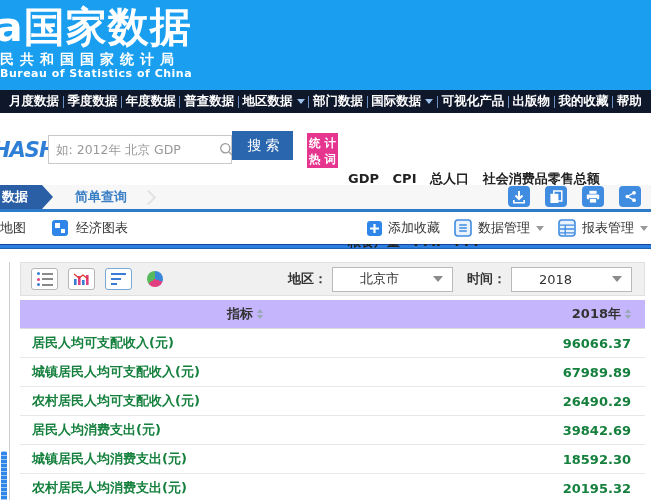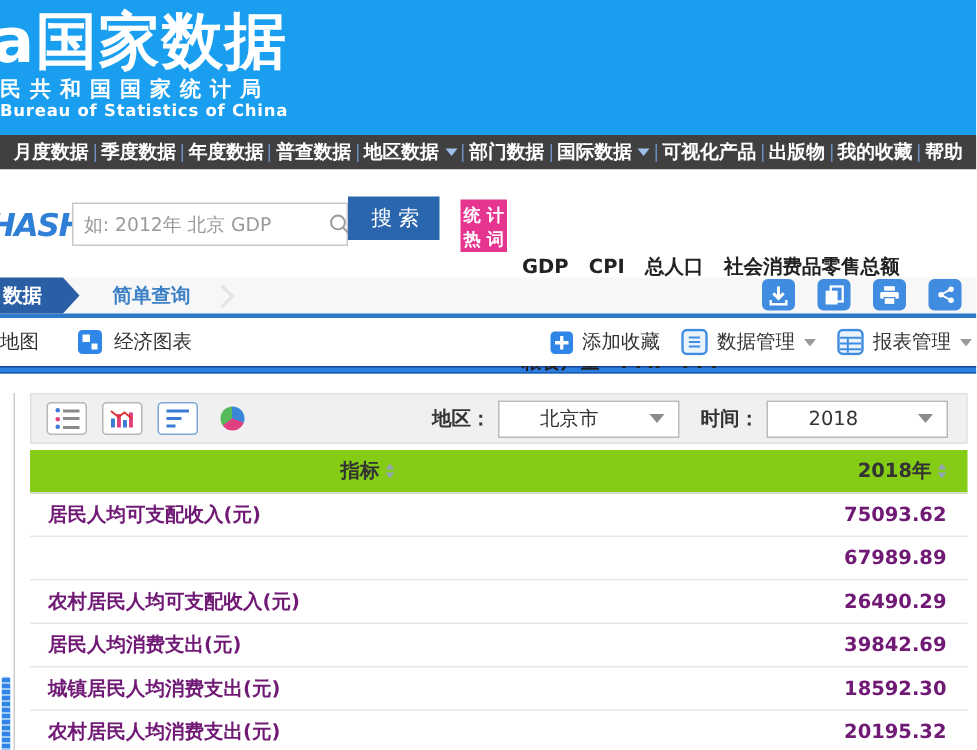--- a/index.html
+++ b/index.html
@@ -6,21 +6,21 @@
   body { background:#fff; font-family:"DejaVu Sans","Liberation Sans",sans-serif; }
   .screen { position:relative; width:651px; height:500px; overflow:hidden; background:#fff; }
 
   
   .banner { position:relative; height:90px; background:#1a9ff0; overflow:hidden; color:#fff; }
   .logo { position:absolute; left:-5px; top:0px; font-size:41px; font-weight:bold; letter-spacing:1px; }
   .sub-cn { position:absolute; left:0px; top:51px; font-size:14px; font-weight:bold; letter-spacing:6px; white-space:nowrap; }
   .sub-en { position:absolute; left:0px; top:67px; font-size:11px; font-weight:bold; letter-spacing:.5px; white-space:nowrap; }
 
   
-  .mainnav { height:23px; background:#404040; display:flex; align-items:center; justify-content:space-between; padding:0 9px; }
+  .mainnav { height:23px; background:#0f172a; display:flex; align-items:center; justify-content:space-between; padding:0 9px; }
   .nav-item { color:#fff; font-size:12.5px; font-weight:bold; text-decoration:none; white-space:nowrap; display:flex; align-items:center; gap:4px; }
   .nav-sep { width:1px; height:12px; background:#6a8fc0; }
   .caret { width:0; height:0; border-left:4px solid transparent; border-right:4px solid transparent; border-top:5px solid #9cc1ea; }
 
   
   .searchbar { position:relative; height:72px; background:#fff; }
   .shuju-logo { position:absolute; left:-7px; top:25px; font-size:21px; font-weight:bold; font-style:italic; color:#2f7fd6; letter-spacing:-1px; }
   .search-box { position:absolute; left:48px; top:22px; width:184px; height:29px; border:1px solid #c9c9c9; background:#fff; display:flex; align-items:center; }
   .search-box input { flex:1; border:none; outline:none; padding:0 7px; font-size:12.5px; color:#333; font-family:inherit; background:transparent; }
   .search-box input::placeholder { color:#999; }
@@ -75,29 +75,29 @@
   .ic-hbars b { height:2.5px; background:#3a7bd5; display:block; }
   .pie { width:16px; height:16px; border-radius:50%; margin-left:5px; cursor:pointer;
      background:conic-gradient(#3a86d8 0 110deg, #e0407f 110deg 235deg, #58b85c 235deg 360deg); }
   .filters { margin-left:auto; display:flex; align-items:center; }
   .flabel { font-size:13px; font-weight:bold; color:#333; margin-right:5px; white-space:nowrap; }
   .select { width:121px; height:25px; background:#fff; border:1px solid #b9b9b9; display:flex; align-items:center; padding:0 9px 0 27px; font-size:13px; color:#333; cursor:pointer; margin-right:14px; }
   .select:last-child { margin-right:2px; }
   .select span { flex:1; }
   .caret-dd { width:0; height:0; border-left:5px solid transparent; border-right:5px solid transparent; border-top:6px solid #8b8b8b; }
 
-  .thead { margin-top:4px; height:29px; background:#84cc16; border-bottom:1px solid #dcdcdc; display:flex; align-items:center; font-size:13px; font-weight:bold; color:#333; }
+  .thead { margin-top:4px; height:29px; background:#c4b5fd; border-bottom:1px solid #dcdcdc; display:flex; align-items:center; font-size:13px; font-weight:bold; color:#333; }
   .th-ind { flex:0 0 72%; display:flex; justify-content:center; align-items:center; gap:4px; }
   .th-val { flex:1; display:flex; justify-content:flex-end; align-items:center; gap:4px; padding-right:14px; }
   .sort { display:inline-flex; flex-direction:column; gap:2px; cursor:pointer; }
   .sort i { display:block; width:0; height:0; }
   .s-up { border-left:3.5px solid transparent; border-right:3.5px solid transparent; border-bottom:4px solid #9aa7b4; }
   .s-down { border-left:3.5px solid transparent; border-right:3.5px solid transparent; border-top:4px solid #9aa7b4; }
 
-  .trow { height:29px; display:flex; align-items:center; border-bottom:1px solid #e8e8e8; font-size:13px; color:#701a75; cursor:pointer; }
+  .trow { height:29px; display:flex; align-items:center; border-bottom:1px solid #e8e8e8; font-size:13px; color:#15803d; cursor:pointer; }
   .trow .ind { flex:0 0 72%; padding-left:12px; font-weight:bold; }
   .trow .val { flex:1; text-align:right; padding-right:14px; font-weight:bold; }
 </style>
 </head>
 <body>
 
 <div class="screen">
 
   <header class="banner">
     <div class="logo">a国家数据</div>
@@ -314,23 +314,24 @@
           <span>2018年</span>
           <span class="sort">
               <i class="s-up"></i>
               <i class="s-down"></i>
             </span>
         </div>
       </div>
 
       <div class="trow">
         <span class="ind">居民人均可支配收入(元)</span>
-        <span class="val">75093.62</span>
-      </div>
-      <div class="trow">
+        <span class="val">96066.37</span>
+      </div>
+      <div class="trow">
+        <span class="ind">城镇居民人均可支配收入(元)</span>
         <span class="val">67989.89</span>
       </div>
       <div class="trow">
         <span class="ind">农村居民人均可支配收入(元)</span>
         <span class="val">26490.29</span>
       </div>
       <div class="trow">
         <span class="ind">居民人均消费支出(元)</span>
         <span class="val">39842.69</span>
       </div>

